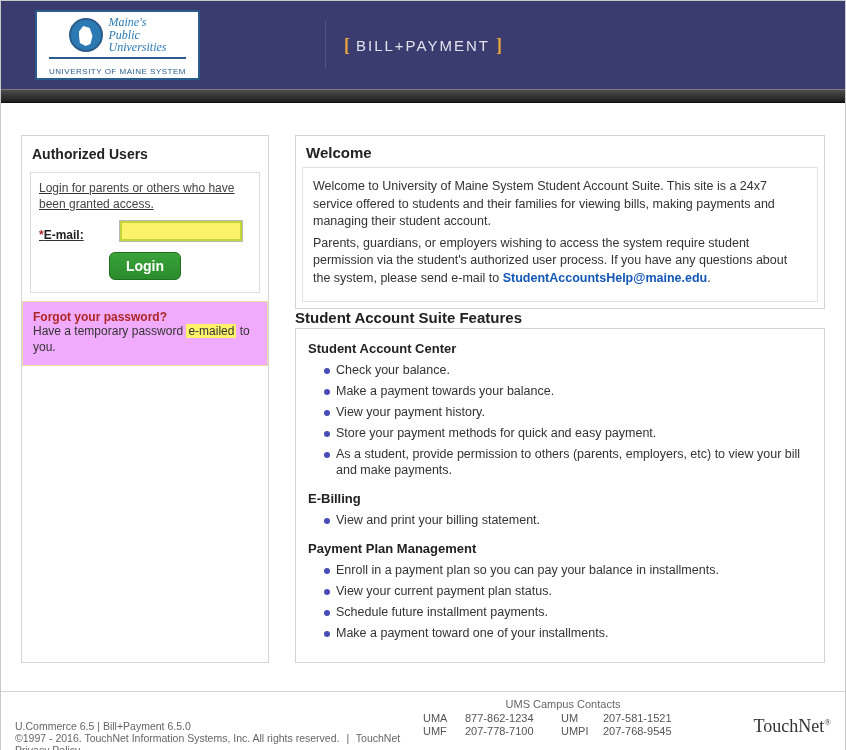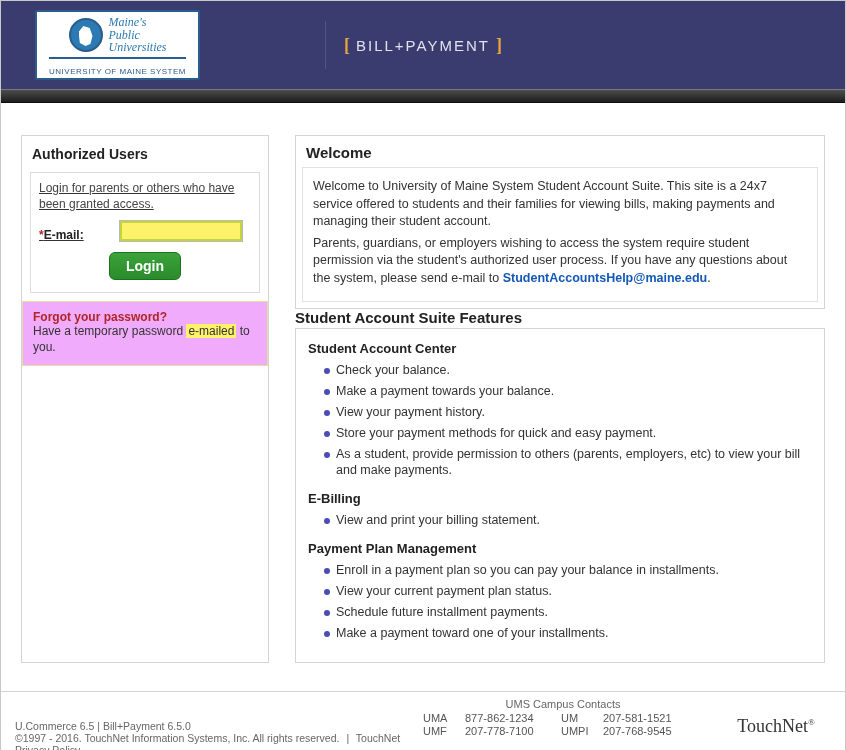--- a/index.html
+++ b/index.html
@@ -45,21 +45,21 @@
   ul.bullets { list-style: none; padding: 0 0 6px 16px; }
   ul.bullets li { position: relative; padding: 2px 0 2px 12px; font-size: 12.5px; color: #333; line-height: 1.35; }
   ul.bullets li::before { content: ""; position: absolute; left: 0; top: 8px; width: 6px; height: 6px; border-radius: 50%; background: #4a4cb5; }
   .footer { border-top: 1px solid #d2d5d8; display: flex; padding: 6px 14px 10px 14px; background: #fff; gap: 18px; align-items: flex-start; }
   .foot-left { flex: 1; font-size: 10.5px; color: #666; padding-top: 22px; }
   .foot-left .sep { padding: 0 4px; }
   .contacts { width: 280px; font-size: 11px; color: #555; }
   .contacts-title { text-align: center; color: #666; margin-bottom: 2px; font-size: 11px; }
   .contacts-grid { display: grid; grid-template-columns: 42px 96px 42px 96px; row-gap: 1px; }
   .contacts-grid span { white-space: nowrap; }
-  .tn-logo { width: 110px; text-align: center; padding-top: 18px; }
+  .tn-logo { width: 110px; text-align: right; padding-top: 18px; }
   .tn-main { font-family: Georgia, 'Times New Roman', serif; font-size: 18px; color: #333; }
 </style>
 </head>
 <body>
 
 <div class="page">
 
   <div class="topbar">
     <div class="logo-box">
       <div class="logo-top">

